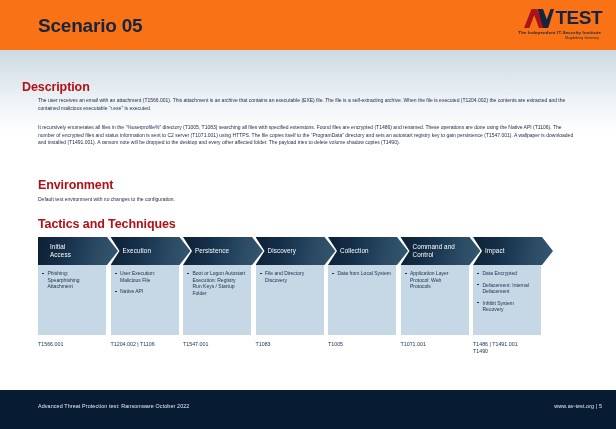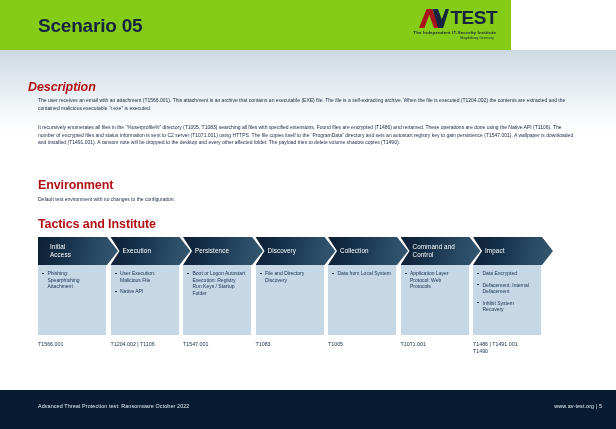--- a/index.html
+++ b/index.html
@@ -8,22 +8,22 @@
   body {
     width:616px; height:429px;
     background:#ffffff;
     font-family:"Liberation Sans", sans-serif;
     overflow:hidden;
     position:relative;
   }
 
   
   #top-header {
-    position:absolute; left:0; top:0; width:511px; height:50px;
-    background:#84cc16;
+    position:absolute; left:0; top:0; width:616px; height:50px;
+    background:#f97316;
   }
   #page-title {
     position:absolute; left:38px; top:15px;
     font-size:19px; font-weight:bold; letter-spacing:-0.2px;
     color:#16243f;
     font-family:"Liberation Sans", sans-serif;
   }
 
   
   #logo { position:absolute; right:14px; top:9px; width:112px; height:34px; }
@@ -53,21 +53,21 @@
 
   .section-head {
     color:#b01116; font-weight:bold; font-size:12.5px;
     letter-spacing:-0.1px; font-family:"Liberation Sans", sans-serif;
   }
   .body-text {
     color:#1b2a45; font-size:5.0px; line-height:7.6px;
     font-family:"Liberation Sans", sans-serif;
   }
 
-  #desc-head { position:absolute; left:28px; top:30px;font-style:italic; }
+  #desc-head { position:absolute; left:22px; top:30px; }
   #desc-p1 { position:absolute; left:38px; top:47px; width:540px; }
   #desc-p2 { position:absolute; left:38px; top:74px; width:540px; }
 
   #env-head { position:absolute; left:38px; top:128px; }
   #env-text { position:absolute; left:38px; top:146px; width:540px; }
 
   #tt-head { position:absolute; left:38px; top:167px; }
 
   
   #tactics { position:absolute; left:38px; top:187px; width:545px; height:135px; }
@@ -155,21 +155,21 @@
 
 <div id="content">
 
   <div id="desc-head" class="section-head">Description</div>
   <div id="desc-p1" class="body-text">The user receives an email with an attachment (T1566.001). This attachment is an archive that contains an executable (EXE) file. The file is a self-extracting archive. When the file is executed (T1204.002) the contents are extracted and the contained malicious executable “r.exe” is executed.</div>
   <div id="desc-p2" class="body-text">It recursively enumerates all files in the “%userprofile%” directory (T1005, T1083) searching all files with specified extensions. Found files are encrypted (T1486) and renamed. These operations are done using the Native API (T1106). The number of encrypted files and status information is sent to C2 server (T1071.001) using HTTPS. The file copies itself to the “ProgramData” directory and sets an autostart registry key to gain persistence (T1547.001). A wallpaper is downloaded and installed (T1491.001). A ransom note will be dropped to the desktop and every other affected folder. The payload tries to delete volume shadow copies (T1490).</div>
 
   <div id="env-head" class="section-head">Environment</div>
   <div id="env-text" class="body-text">Default test environment with no changes to the configuration.</div>
 
-  <div id="tt-head" class="section-head">Tactics and Institute</div>
+  <div id="tt-head" class="section-head">Tactics and Techniques</div>
 
   <div id="tactics">
       <div class="col" style="left: 0px; z-index: 7;">
         <div class="chev">
           <div class="chev-label">Initial<br>Access</div>
         </div>
         <div class="cell">
           <ul class="bullet-list">
             <li>Phishing: Spearphishing Attachment</li>
           </ul>

